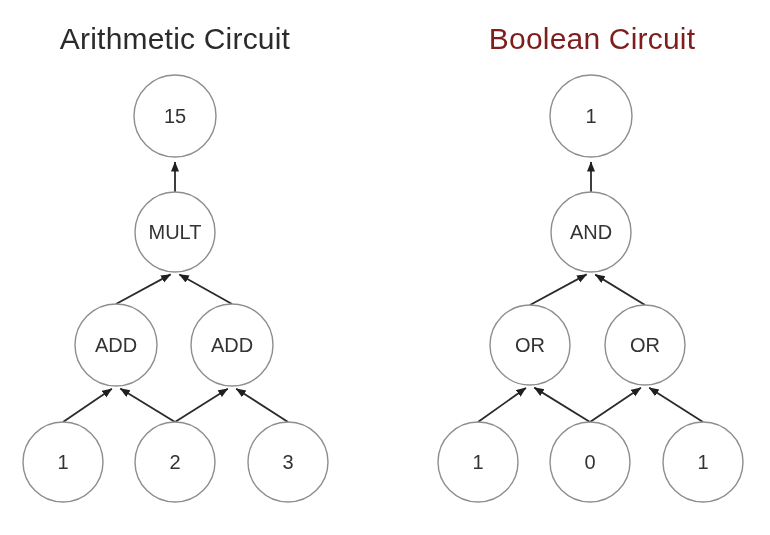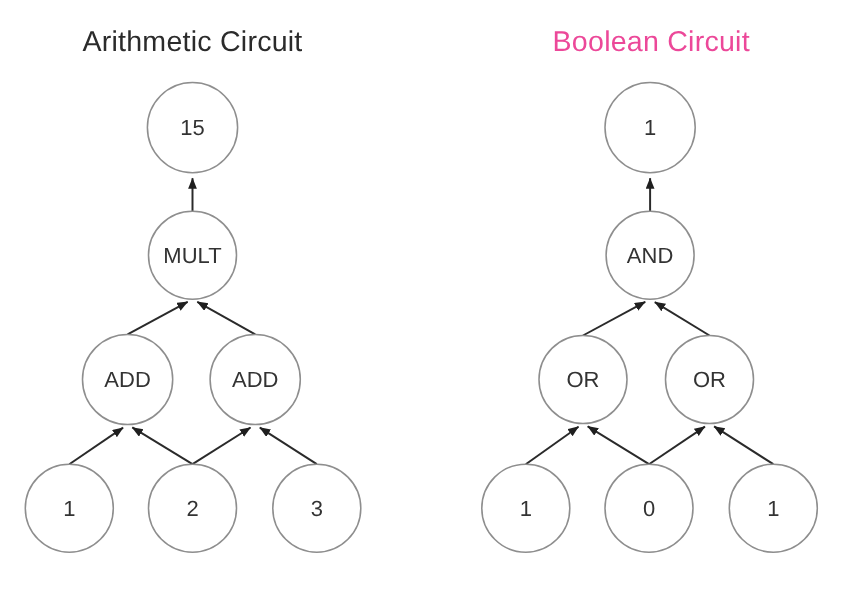--- a/index.html
+++ b/index.html
@@ -8,21 +8,21 @@
     height: 535px;
     background: #ffffff;
     position: relative;
     overflow: hidden;
     font-family: "Liberation Sans", sans-serif;
   }
   .circuit-title {
     position: absolute;
     top: 22px;
     transform: translateX(-50%);
-    font-size: 26px;
+    font-size: 30px;
     color: #2b2b2b;
     white-space: nowrap;
     letter-spacing: 0.2px;
   }
   #title-arithmetic { left: 175px; }
   #title-boolean   { left: 592px; }
   #graph {
     position: absolute;
     left: 0;
     top: 0;
@@ -31,21 +31,21 @@
     font-family: "Liberation Sans", sans-serif;
     font-size: 20px;
     fill: #333333;
   }
 </style>
 </head>
 <body style="background: rgb(255, 255, 255);">
 
 <div>
   <div class="circuit-title" id="title-arithmetic" style="color: rgb(43, 43, 43);">Arithmetic Circuit</div>
-  <div class="circuit-title" id="title-boolean" style="color: #ec4899;">Boolean Circuit</div>
+  <div class="circuit-title" id="title-boolean" style="color: #7f1d1d;">Boolean Circuit</div>
 
   <svg id="graph" width="770" height="535" viewBox="0 0 770 535">
     <defs>
       <marker id="arrowhead" markerWidth="12" markerHeight="10" refX="9.5" refY="4" orient="auto" markerUnits="userSpaceOnUse">
         <path d="M0,0 L10,4 L0,8 Z" fill="#1f1f1f"></path>
       </marker>
     </defs>
   <g>
         <line x1="175" y1="192" x2="175" y2="162" stroke="#2a2a2a" stroke-width="1.8" marker-end="url(#arrowhead)"></line>
         <line x1="116" y1="304" x2="170.60484072151635" y2="274.38381520188943" stroke="#2a2a2a" stroke-width="1.8" marker-end="url(#arrowhead)"></line>

